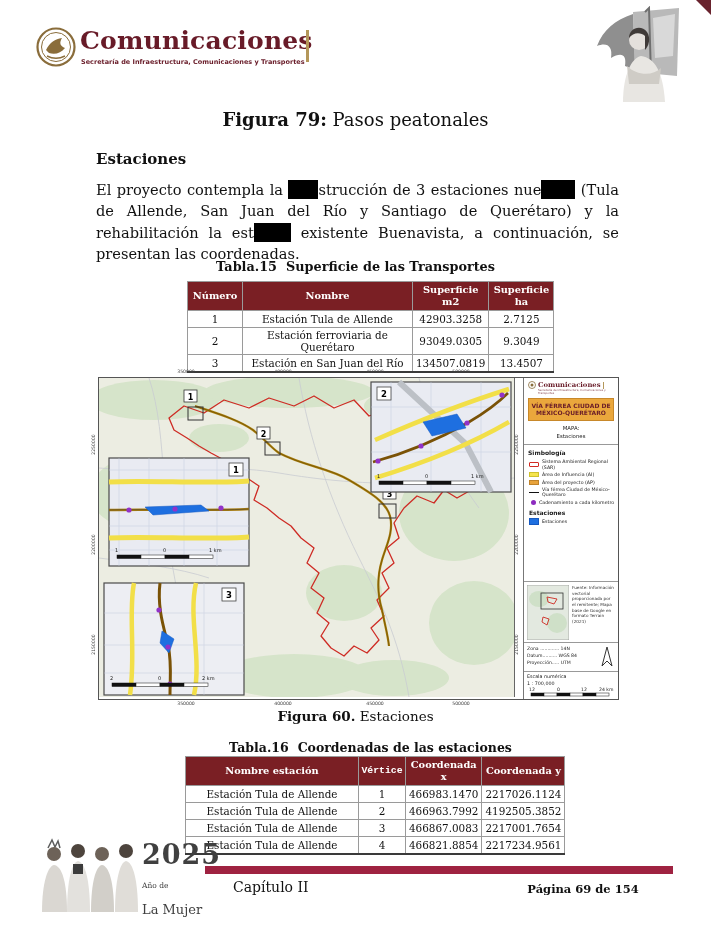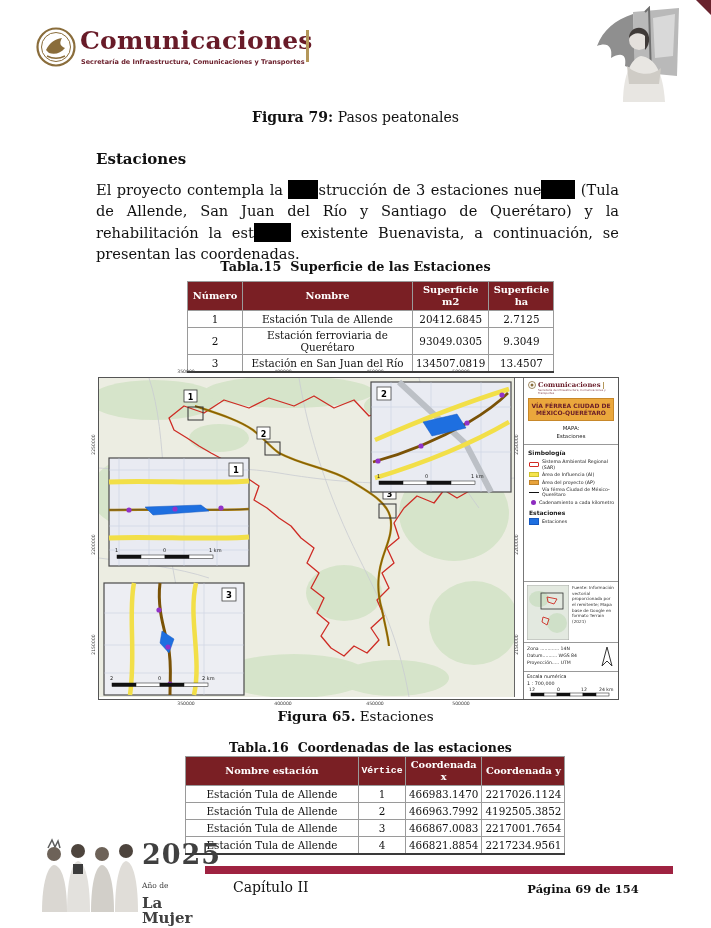--- a/index.html
+++ b/index.html
@@ -7,21 +7,21 @@
         font-family:"DejaVu Serif",serif;color:#111;}
   .abs{position:absolute;}
 
   
   .hdr-brand{left:80px;top:26px;font-size:25px;font-weight:bold;color:#681b28;letter-spacing:.2px;}
   .hdr-sub{left:81px;top:58px;font-size:6.5px;font-weight:bold;color:#681b28;font-family:"DejaVu Sans",sans-serif;}
   .hdr-gold{left:306px;top:30px;width:3px;height:32px;background:#b4975a;}
   .corner{right:0;top:0;width:0;height:0;border-top:15px solid #69232e;border-left:15px solid transparent;}
 
   
-  .fig-caption{left:0;top:109px;width:100%;text-align:center;font-size:14px;}
+  .fig-caption{left:0;top:109px;width:100%;text-align:center;font-size:18px;}
   .fig-caption b, .tbl-title b{font-weight:bold;}
   .fig82{top:708px;font-size:13.5px;}
   .sec-heading{left:96px;top:150px;font-size:15px;font-weight:bold;}
   .para{left:96px;top:179px;width:523px;font-size:14.6px;line-height:21.4px;text-align:justify;}
   .redact{display:inline-block;background:#000;height:19px;vertical-align:-4px;}
   .r1{width:30px;} .r2{width:34px;} .r3{width:37px;}
 
   .tbl-title{left:0;width:100%;text-align:center;font-weight:bold;}
   .t15-title{top:259px;font-size:12.8px;}
   .t16-title{top:740px;font-size:12.5px;padding-left:15px;}
@@ -71,21 +71,21 @@
   .lg-north{position:absolute;right:4px;top:268px;}
   .lg-scale{position:absolute;left:0;right:0;top:293px;bottom:0;border-top:1px solid #999;padding:2px 3px;box-sizing:border-box;font-size:4.8px;line-height:1.4;}
 
   
   .f-bar{left:205px;top:866px;width:468px;height:8px;background:#9f2241;}
   .f-chapter{left:233px;top:879px;font-size:14px;font-weight:normal;}
   .f-page{left:503px;top:882px;width:160px;text-align:center;font-size:11.5px;font-weight:bold;}
   .f-year{left:142px;top:841px;width:70px;text-align:left;color:#404040;line-height:1;}
   .f-year .y{font-size:27px;font-weight:bold;letter-spacing:1px;}
   .f-year .ys{font-size:7.5px;display:block;margin-top:14px;}
-  .f-year .yt{font-size:15px;font-weight:bold;display:block;margin-top:6px;}
+  .f-year .yt{font-size:13px;font-weight:normal;display:block;margin-top:13px;}
 </style>
 </head>
 <body>
 
 <div class="page">
 
   <svg class="abs" style="left:36px;top:26px" width="40" height="42" viewBox="0 0 40 42">
     <circle cx="20" cy="21" r="18.5" fill="#fff" stroke="#8a6d3b" stroke-width="2.2"></circle>
     <circle cx="20" cy="21" r="14.5" fill="none" stroke="#8a6d3b" stroke-width="1"></circle>
     <path d="M10,24 C14,16 19,13 26,12 C23,17 24,20 29,22 C25,27 19,29 13,27 Z" fill="#8a6d3b"></path>
@@ -108,36 +108,36 @@
   </svg>
 
   <div class="abs fig-caption">
     <b>Figura 79:</b>&nbsp;<span>Pasos peatonales</span>
   </div>
 
   <div class="abs sec-heading">Estaciones</div>
   <div class="abs para"><span>El proyecto contempla la </span><span class="redact r1"></span><span>strucción de 3 estaciones nue</span><span class="redact r2"></span><span> (Tula de Allende, San Juan del Río y Santiago de Querétaro) y la rehabilitación la est</span><span class="redact r3"></span><span> existente Buenavista, a continuación, se presentan las coordenadas.</span></div>
 
   <div class="abs tbl-title t15-title">
-    <b class="tlbl">Tabla.15</b><b>Superficie de las Estaciones</b>
+    <b class="tlbl">Tabla.15</b><b>Superficie de las Transportes</b>
   </div>
   <table class="abs doc-table t15">
     <thead>
       <tr>
         <th class="c0">Número</th>
         <th class="c1">Nombre</th>
         <th class="c2">Superficie m2</th>
         <th class="c3">Superficie ha</th>
       </tr>
     </thead>
     <tbody>
       <tr>
         <td>1</td>
           <td>Estación Tula de Allende</td>
-          <td>20412.6845</td>
+          <td>42903.3258</td>
           <td>2.7125</td>
       </tr>
       <tr>
         <td>2</td>
           <td>Estación ferroviaria de Querétaro</td>
           <td>93049.0305</td>
           <td>9.3049</td>
       </tr>
       <tr>
         <td>3</td>
@@ -398,21 +398,21 @@
               <rect x="43" y="6" width="13" height="3" fill="#fff"></rect>
             <rect x="56" y="6" width="13" height="3" fill="#111"></rect>
               <rect x="69" y="6" width="13" height="3" fill="#fff"></rect>
           </g>
         </svg>
       </div>
     </div>
   </div>
 
   <div class="abs fig-caption fig82">
-    <b>Figura 65.</b>&nbsp;<span>Estaciones</span>
+    <b>Figura 60.</b>&nbsp;<span>Estaciones</span>
   </div>
 
   <div class="abs tbl-title t16-title">
     <b class="tlbl">Tabla.16</b><b>Coordenadas de las estaciones</b>
   </div>
   <table class="abs doc-table t16">
     <thead>
       <tr>
         <th class="c0">Nombre estación</th>
         <th class="c1">Vértice</th>

